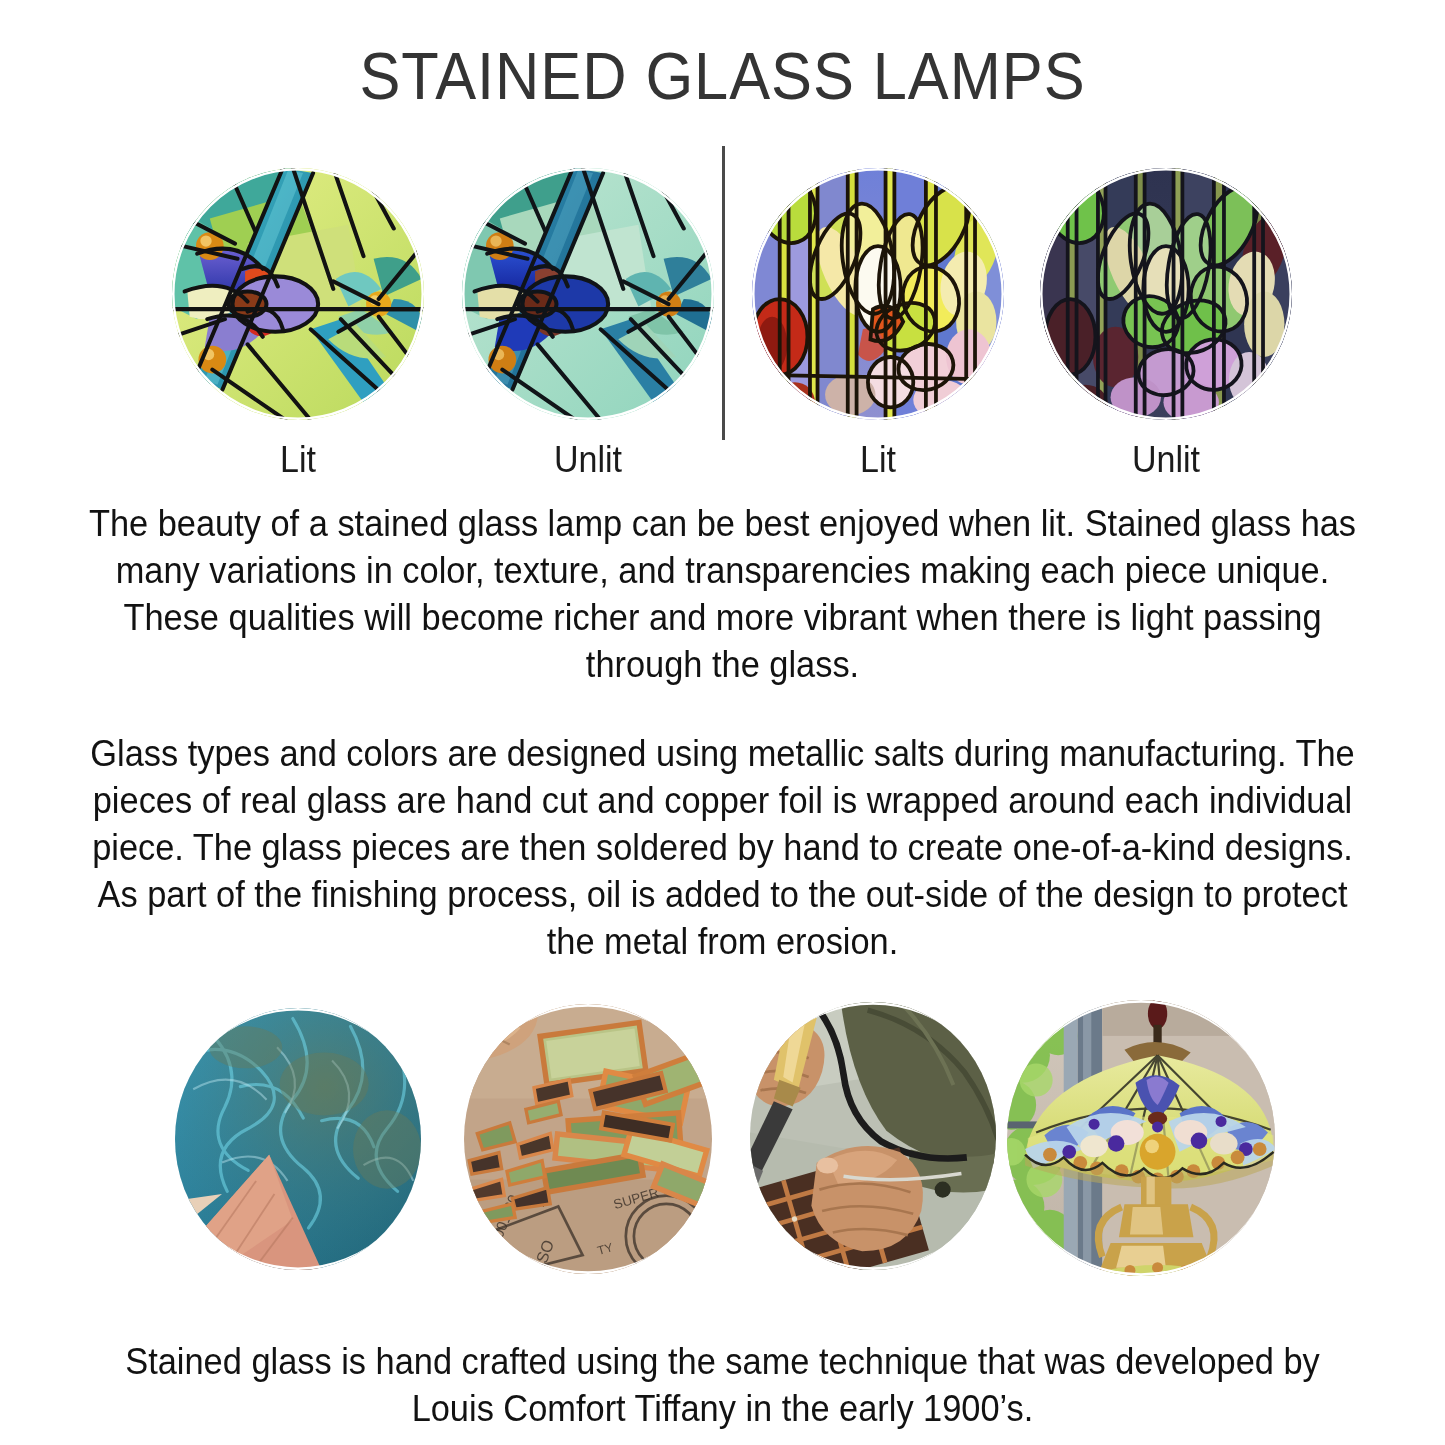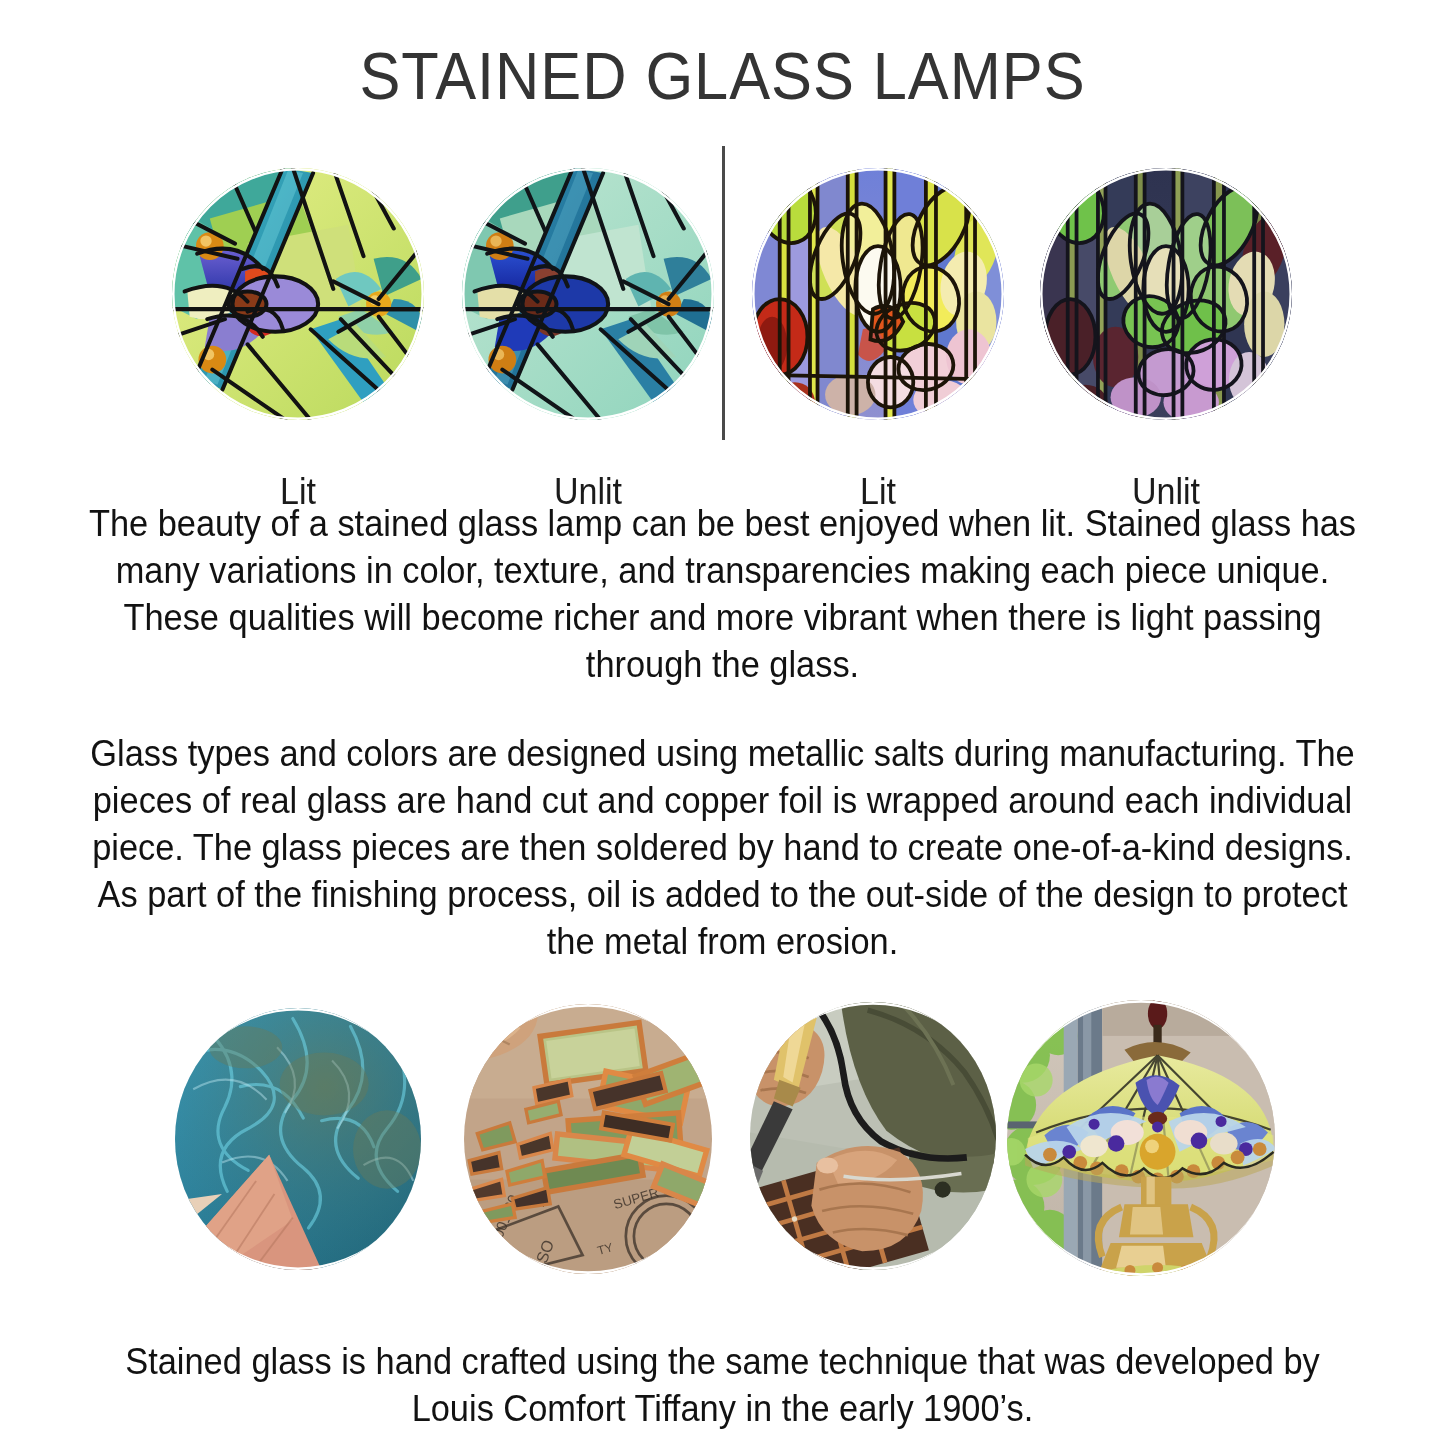--- a/index.html
+++ b/index.html
@@ -38,21 +38,21 @@
   .c3{left:752px;}
   .c4{left:1040px;}
 
   .divider{
     position:absolute;
     left:722px;top:146px;
     width:3px;height:294px;
     background:#4a4a4a;
   }
 
-  .labels{position:absolute;top:438px;left:0;width:1339px;height:44px;margin-top:32px;}
+  .labels{position:absolute;top:438px;left:0;width:1339px;height:44px;}
   .lbl{
     position:absolute;top:0;width:252px;text-align:center;
     font-size:37px;line-height:44px;color:#1b1b1b;
     transform:scaleX(0.92);
   }
   .l1{left:172px;}
   .l2{left:462px;}
   .l3{left:752px;}
   .l4{left:1040px;}
 

